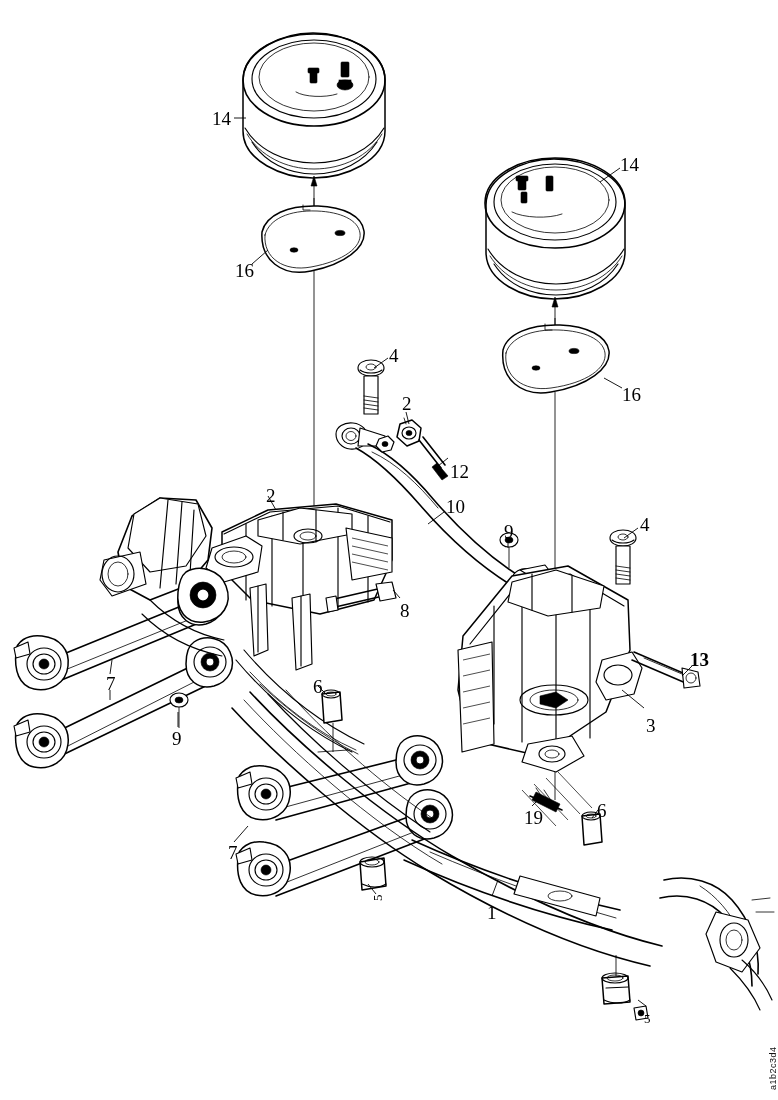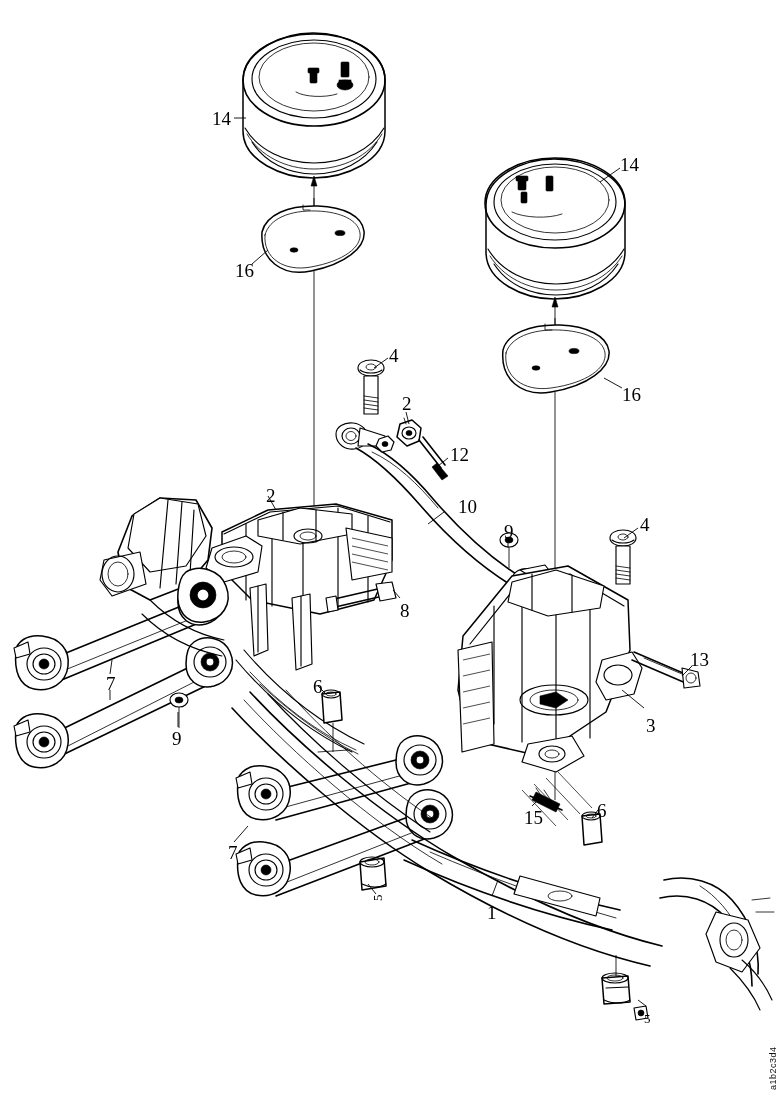--- a/index.html
+++ b/index.html
@@ -513,25 +513,25 @@
 <span class="callout" style="left:640px;top:515px;">4</span>
 <span class="callout sm rot90" style="left:371px;top:901px;">5</span>
 <span class="callout sm" style="left:644px;top:1012px;">5</span>
 <span class="callout" style="left:313px;top:677px;">6</span>
 <span class="callout" style="left:597px;top:801px;">6</span>
 <span class="callout" style="left:106px;top:674px;">7</span>
 <span class="callout" style="left:228px;top:843px;">7</span>
 <span class="callout" style="left:400px;top:601px;">8</span>
 <span class="callout" style="left:172px;top:729px;">9</span>
 <span class="callout" style="left:504px;top:522px;">9</span>
-<span class="callout" style="left:446px;top:497px;margin-left:12px;">10</span>
+<span class="callout" style="left:446px;top:497px;">10</span>
 <span class="callout" style="left:402px;top:394px;">2</span>
-<span class="callout" style="left:450px;top:445px;">12</span>
-<span class="callout" style="left:690px;top:650px;">13</span>
+<span class="callout" style="left:450px;top:462px;">12</span>
+<span class="callout" style="left:690px;top:650px;font-weight:bold;">13</span>
 <span class="callout" style="left:212px;top:109px;">14</span>
 <span class="callout" style="left:620px;top:155px;">14</span>
-<span class="callout" style="left:524px;top:808px;">15</span>
+<span class="callout" style="left:524px;top:808px;">19</span>
 <span class="callout" style="left:235px;top:261px;">16</span>
 <span class="callout" style="left:622px;top:385px;">16</span>
 
 <span class="watermark" style="left:768px;top:1090px;">a1b2c3d4</span>
 
 </div>
 
 </body></html>

